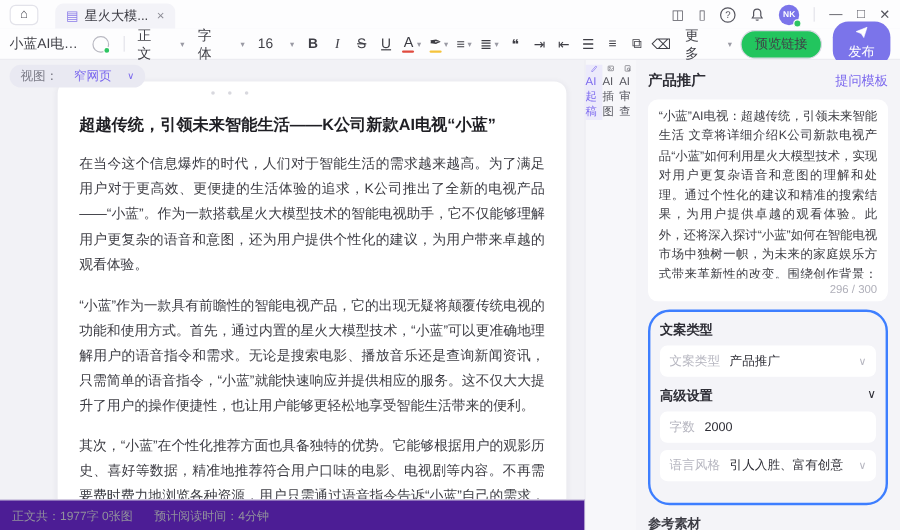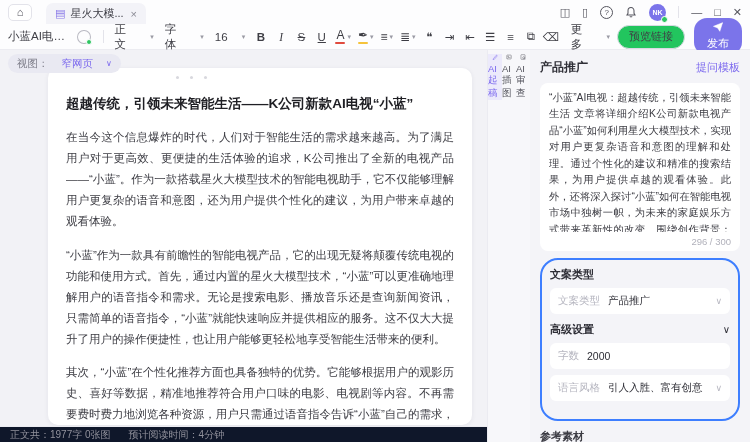--- a/index.html
+++ b/index.html
@@ -45,21 +45,21 @@
   .btn-publish { display:flex; align-items:center; gap:4px; background:#7b74ea; color:#fff; border-radius:13px; padding:4px 13px; font-size:11px; border:none; white-space:nowrap;flex-direction:column; }
   
   .view-pill { position:absolute; top:54px; left:8px; display:flex; align-items:center; gap:13px; background:#e9e9f2; border-radius:10px; padding:2.5px 9px; font-size:10.5px; color:#7c7c88; z-index:3; }
   .view-pill .val { color:#7b68ee; }
   .view-pill .chev { font-size:8px; color:#7b68ee; }
   .paper { position:absolute; left:48px; top:68px; width:424px; height:357px; background:#fff; border-radius:10px; box-shadow:0 1px 5px rgba(40,40,70,.07); padding:26px 18px 0 18px; overflow:hidden; }
   .page-dots { position:absolute; top:8px; left:128px; display:flex; gap:11px; }
   .page-dots i { width:3px; height:3px; border-radius:50%; background:#d8d8de; }
   .doc-title { font-size:13.5px; font-weight:bold; color:#1f1f24; line-height:1.5; }
   .para { font-size:11.5px; line-height:1.82; color:#3c3c43; margin-top:13px; text-align:justify; }
-  .statusbar { position:absolute; left:0; bottom:0; width:487px; height:16px; background:#0f172a; border-top:1px solid #ececf1; display:flex; align-items:center; gap:18px; padding:0 10px; font-size:10px; color:#92929c; z-index:4; }
+  .statusbar { position:absolute; left:0; bottom:0; width:487px; height:26px; background:#4c1d95; border-top:1px solid #ececf1; display:flex; align-items:center; gap:18px; padding:0 10px; font-size:10px; color:#92929c; z-index:4; }
   
   .side-tabs { position:absolute; left:487px; top:50px; width:43px; bottom:0; background:#f7f7fa; border-left:1px solid #ebebf1; display:flex; flex-direction:row; padding-top:4px; }
   .side-tab { display:flex; flex-direction:column; align-items:center; justify-content:center; height:46px; gap:3px; color:#55555e; }
   .side-tab .lbl { font-size:9.5px; }
   .side-tab.active { background:#eceafb; color:#7b68ee; }
   .side-tab svg { display:block; }
   
   .panel { position:absolute; left:530px; top:50px; right:0; bottom:0; background:#f4f4f8; padding:9px 10px; overflow:hidden; }
   .panel-head { display:flex; align-items:center; justify-content:space-between; margin-bottom:7px; }
   .panel-title { font-size:12px; font-weight:bold; color:#2e2e36; }

